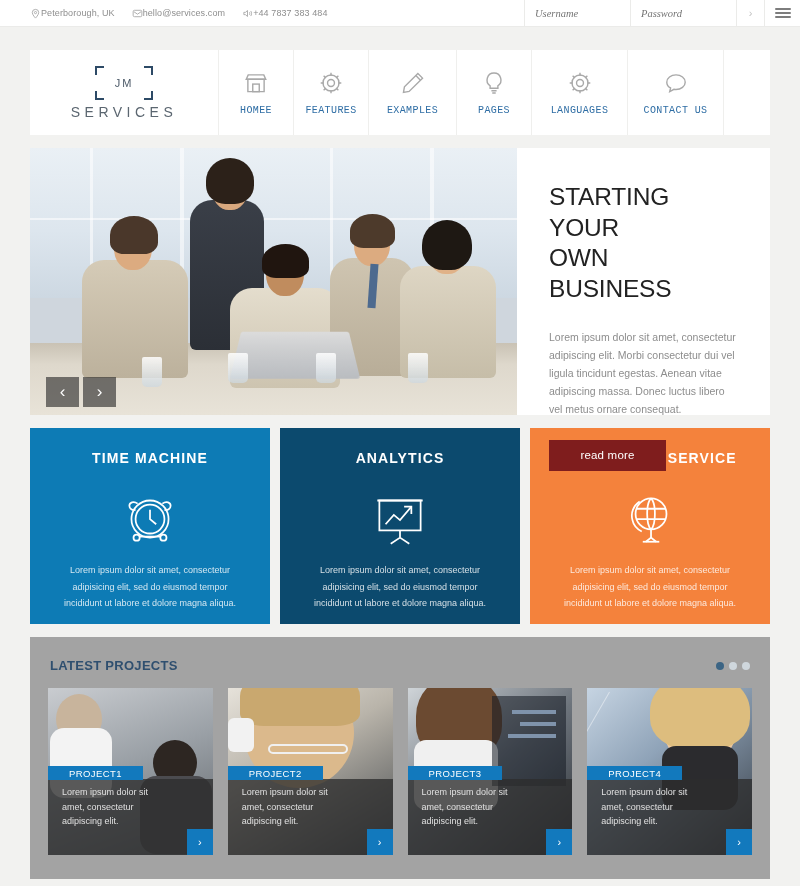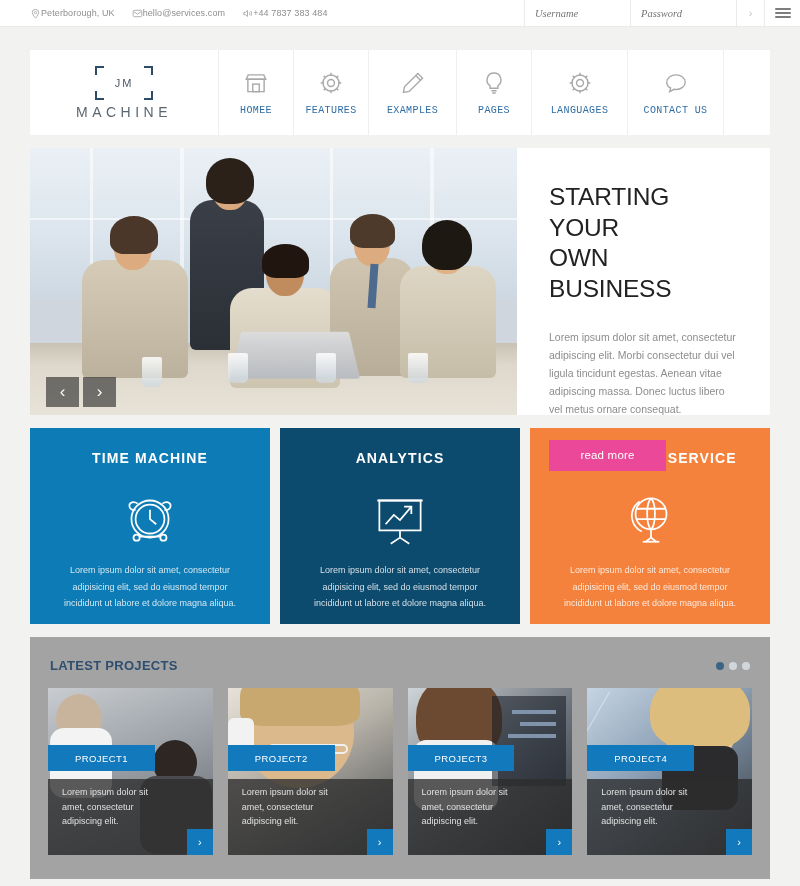--- a/index.html
+++ b/index.html
@@ -135,23 +135,23 @@
   .dots i { width: 8px; height: 8px; border-radius: 50%; background: #cfd7dd; display: block; cursor: pointer; }
   .dots i.on { background: #3b6484; }
   .proj-grid { margin-top: 15px; display: flex; gap: 15px; }
   .card { flex: 1; height: 167px; position: relative; overflow: hidden; background: #8d97a0; }
   .card .ph { position: absolute; inset: 0; }
   .card .ov {
     position: absolute; left: 0; right: 0; bottom: 0; height: 76px;
     background: rgba(45,45,45,.78);
   }
   .card .tag {
-    position: absolute; left: 0; bottom: 84px; height: 26px; min-width: 93px;
+    position: absolute; left: 0; bottom: 75px; height: 14px; min-width: 93px;
     background: #1279bd; color: #fff; font-size: 9.5px; letter-spacing: .4px;
-    display: flex; align-items: center; padding: 0 27px;
+    display: flex; align-items: center; padding: 0 21px;
   }
   .card .desc {
     position: absolute; left: 14px; right: 40px; bottom: 26px;
     color: #e0e0e0; font-size: 9px; line-height: 1.62;
   }
   .card .go {
     position: absolute; right: 0; bottom: 0; width: 26px; height: 26px;
     background: #1279bd; color: #fff; font-size: 11px;
     display: flex; align-items: center; justify-content: center; cursor: pointer;
   }
@@ -212,21 +212,21 @@
 
   <div class="header">
     <div class="logo-cell">
       <div class="logo-mark">
         <b class="tl"></b>
           <b class="tr"></b>
           <b class="bl"></b>
           <b class="br"></b>
         <span class="jm">JM</span>
       </div>
-      <div class="logo-text">MACHINE</div>
+      <div class="logo-text">SERVICES</div>
     </div>
 
     <div class="nav">
       <div class="nav-item">
         <span class="ni">
           <svg viewBox="0 0 24 24" fill="none" stroke="currentColor" stroke-width="1.3">
               <path d="M3 8.5l1.8-4h14.4L21 8.5z"></path>
               <path d="M3 8.5h18M4.5 8.5V20h15V8.5"></path>
               <rect x="9" y="13" width="6" height="7"></rect>
             </svg>
@@ -327,21 +327,21 @@
           <span>›</span>
         </div>
       </div>
     </div>
     <div class="hero-text">
       <h1>
         <span>STARTING YOUR</span><br>
         <span>OWN BUSINESS</span>
       </h1>
       <p>Lorem ipsum dolor sit amet, consectetur adipiscing elit. Morbi consectetur dui vel ligula tincidunt egestas. Aenean vitae adipiscing massa. Donec luctus libero vel metus ornare consequat.</p>
-      <button class="btn-readmore" style="background: #ec4899;">read more</button>
+      <button class="btn-readmore" style="background: #7f1d1d;">read more</button>
     </div>
   </div>
 
   <div class="features">
     <div class="fbox" id="fb0" style="background: rgb(13, 123, 181);">
       <h3>TIME MACHINE</h3>
       <div class="fic">
         <svg width="66" height="66" viewBox="0 0 64 64" fill="none" stroke="#ffffff" stroke-width="1.7">
           <circle cx="32" cy="34" r="18"></circle>
             <circle cx="32" cy="34" r="14"></circle>

